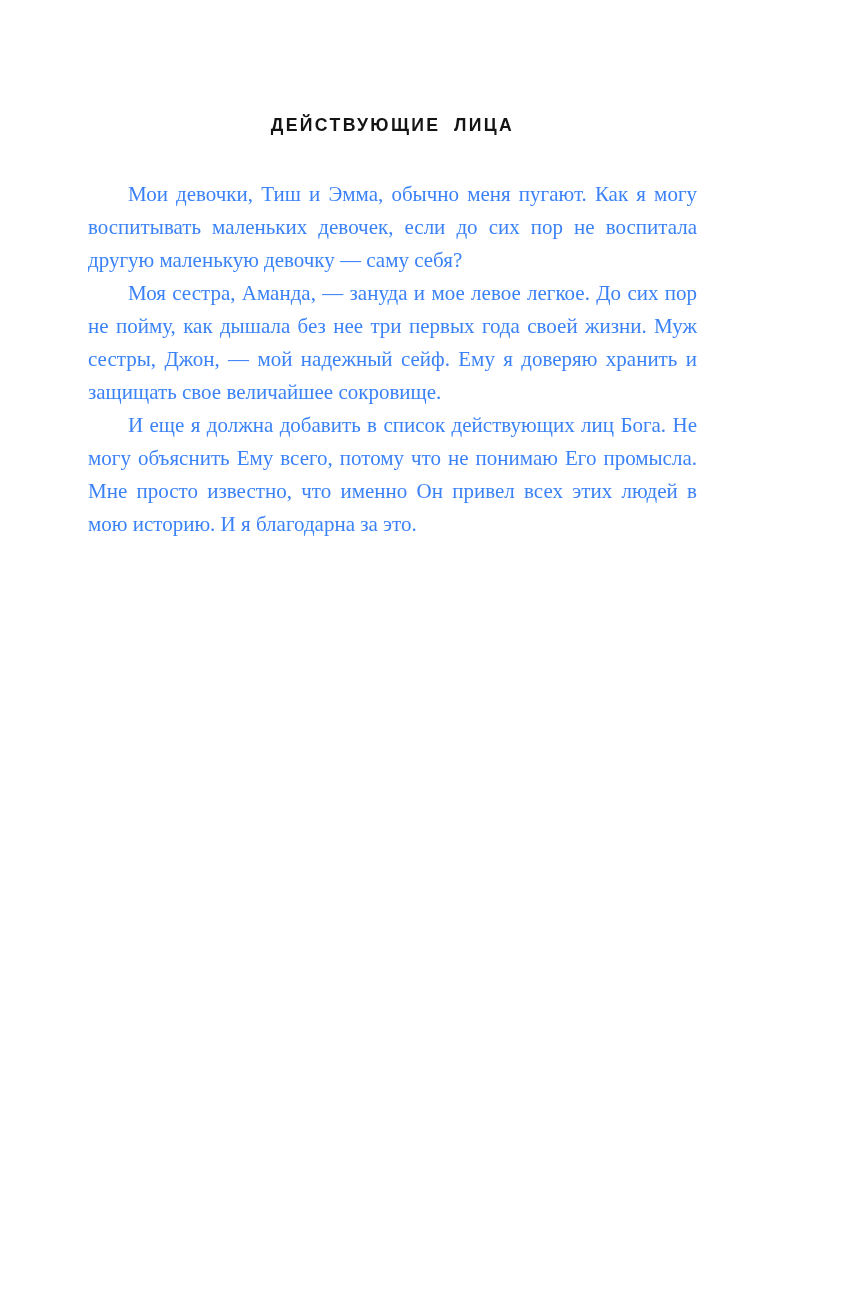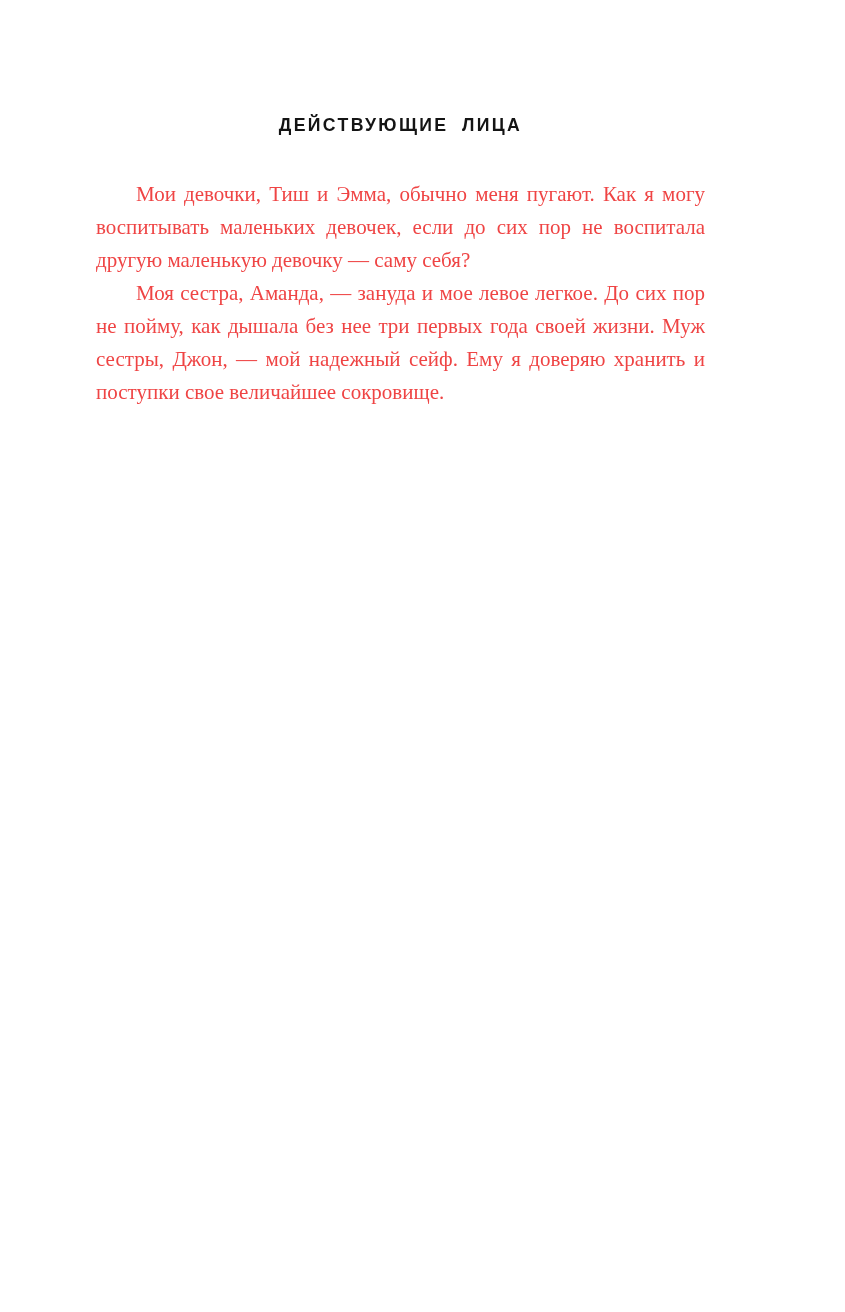--- a/index.html
+++ b/index.html
@@ -14,21 +14,21 @@
     font-family: "Liberation Serif", serif;
   }
   .book-page {
     position: relative;
     width: 845px;
     height: 1312px;
     background: #ffffff;
   }
   .text-column {
     position: absolute;
-    left: 96px;
+    left: 88px;
     top: 0;
     width: 609px;
   }
   .chapter-heading {
     margin: 0;
     padding-top: 114px;
     line-height: 22px;
     font-family: "Liberation Sans", sans-serif;
     font-weight: bold;
     font-size: 19px;
@@ -41,29 +41,30 @@
     white-space: nowrap;
   }
   .body-text {
     margin-top: 42px;
   }
   .body-text p {
     margin: 0;
     font-family: "Liberation Serif", serif;
     font-size: 21px;
     line-height: 33px;
-    color: #ef4444;
+    color: #3b82f6;
     text-align: justify;
     text-indent: 40px;
   }
 </style>
 </head>
 <body>
 
 <div class="book-page">
   <div class="text-column">
     <h1 class="chapter-heading">ДЕЙСТВУЮЩИЕ ЛИЦА</h1>
     <div class="body-text">
       <p>Мои девочки, Тиш и Эмма, обычно меня пугают. Как я могу воспитывать маленьких девочек, если до сих пор не воспитала другую маленькую девочку — саму себя?</p>
-      <p>Моя сестра, Аманда, — зануда и мое левое легкое. До сих пор не пойму, как дышала без нее три первых года своей жизни. Муж сестры, Джон, — мой надеж­ный сейф. Ему я доверяю хранить и поступки свое величайшее сокровище.</p>
+      <p>Моя сестра, Аманда, — зануда и мое левое легкое. До сих пор не пойму, как дышала без нее три первых года своей жизни. Муж сестры, Джон, — мой надеж­ный сейф. Ему я доверяю хранить и защищать свое величайшее сокровище.</p>
+      <p>И еще я должна добавить в список действующих лиц Бога. Не могу объяснить Ему всего, потому что не понимаю Его промысла. Мне просто известно, что именно Он привел всех этих людей в мою историю. И я благодарна за это.</p>
     </div>
   </div>
 </div>
 
 </body></html>

